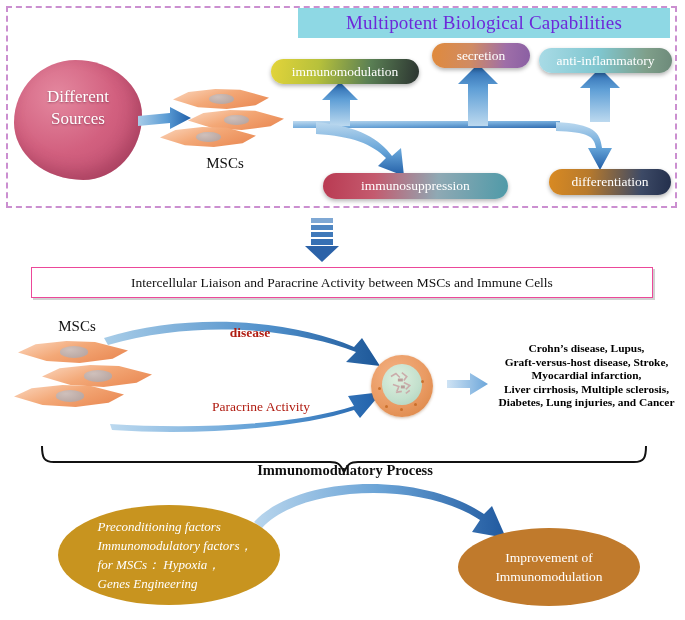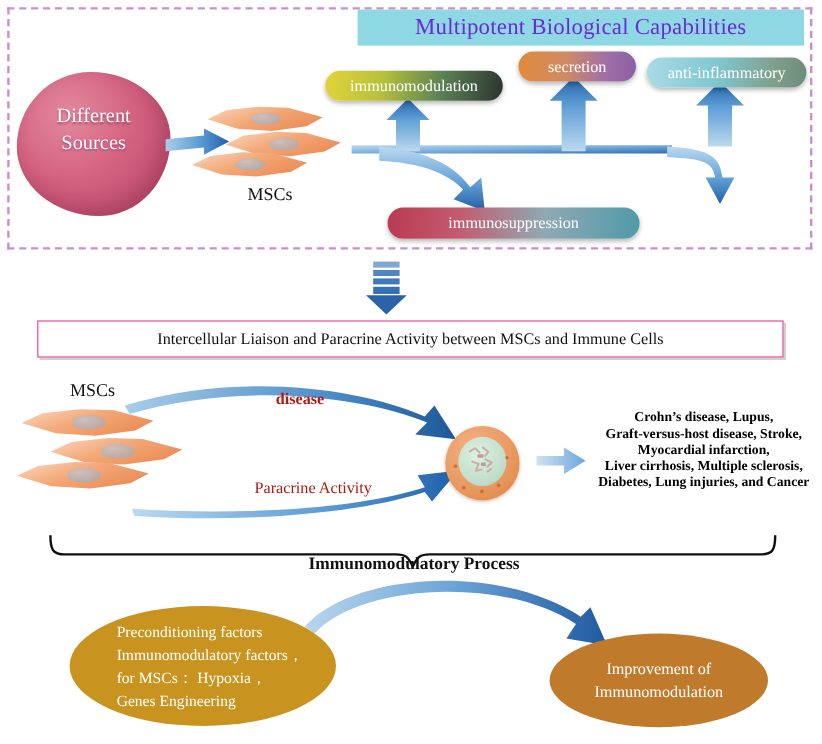--- a/index.html
+++ b/index.html
@@ -37,21 +37,21 @@
   
   .pill{position:absolute;border-radius:999px;display:flex;align-items:center;
     justify-content:center;color:#fff;font-size:13.5px;
     box-shadow:0 2px 4px rgba(0,0,0,.3);white-space:nowrap;text-align:center;}
   .pill.p-immunomod{left:271px;top:59px;width:148px;height:25px;
     background:linear-gradient(100deg,#e3d43a 0%,#b7c13b 32%,#5a7f54 66%,#2b3330 100%);}
   .pill.p-secretion{left:432px;top:43px;width:98px;height:25px;
     background:linear-gradient(95deg,#e08a3c 0%,#d08b63 40%,#9e6ea8 75%,#8a5fa3 100%);}
   .pill.p-antiinf{left:539px;top:48px;width:133px;height:25px;
     background:linear-gradient(95deg,#a9dbe6 0%,#7fc6cf 45%,#7f9f8a 80%,#6d8a7a 100%);}
-  .pill.p-immunosup{left:323px;top:173px;width:210px;height:26px;
+  .pill.p-immunosup{left:323px;top:173px;width:185px;height:26px;
     background:linear-gradient(95deg,#b93a52 0%,#c45a6e 28%,#8fa9b4 62%,#4f9aa8 100%);}
   .pill.p-diff{left:549px;top:169px;width:122px;height:26px;
     background:linear-gradient(95deg,#d98a22 0%,#b87a2c 32%,#3d4a66 75%,#232f4c 100%);}
 
   
   .layer{position:absolute;left:0;top:0;width:685px;height:620px;
     pointer-events:none;}
 
   
   .mid-box{position:absolute;left:31px;top:267px;width:622px;height:31px;
@@ -84,21 +84,21 @@
     border-radius:50%;
     background:radial-gradient(circle at 40% 35%, #dff0df 0%, #c3e0cd 60%, #a9cfbb 100%);
     overflow:hidden;}
   .immune-cell .dot{position:absolute;width:3px;height:3px;border-radius:50%;
     background:#c2651f;opacity:.8;}
 
   
   .ell{position:absolute;border-radius:50%;display:flex;align-items:center;
     justify-content:center;color:#fff;text-align:center;}
   .ell.gold{left:58px;top:505px;width:222px;height:100px;background:#c8941f;}
-  .ell.gold .t{font-size:13px;line-height:19px;text-align:left;padding-left:12px;}
+  .ell.gold .t{font-size:13px;line-height:19px;text-align:left;padding-left:12px;font-style:italic;}
   .ell.brown{left:458px;top:528px;width:182px;height:78px;background:#c07a2c;}
   .ell.brown .t{font-size:13.5px;line-height:19px;}
 </style>
 </head>
 <body>
 
 <div id="stage">
 
   <div class="dashed-panel"></div>
 
@@ -175,20 +175,23 @@
     <span>immunomodulation</span>
   </div>
   <div class="pill p-secretion">
     <span>secretion</span>
   </div>
   <div class="pill p-antiinf">
     <span>anti-inflammatory</span>
   </div>
   <div class="pill p-immunosup">
     <span>immunosuppression</span>
+  </div>
+  <div class="pill p-diff">
+    <span>differentiation</span>
   </div>
 
   <svg class="layer">
     <g>
       <rect x="311" y="218" width="22" height="5" fill="#7fa8d4"></rect>
       <rect x="311" y="225" width="22" height="5" fill="#4f86c2"></rect>
       <rect x="311" y="232" width="22" height="5" fill="#3f79ba"></rect>
       <rect x="311" y="239" width="22" height="6" fill="#3670b4"></rect>
       <path d="M305,246 L339,246 L322,262 Z" fill="#2b62a8"></path>
     </g>

